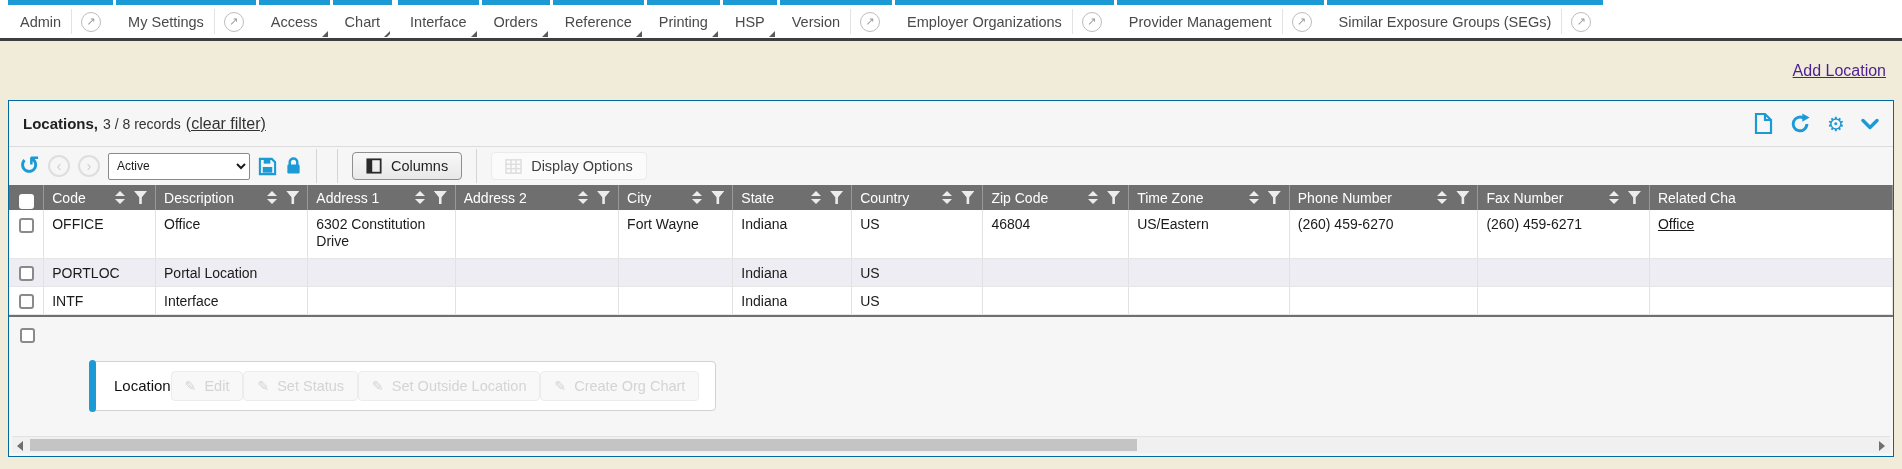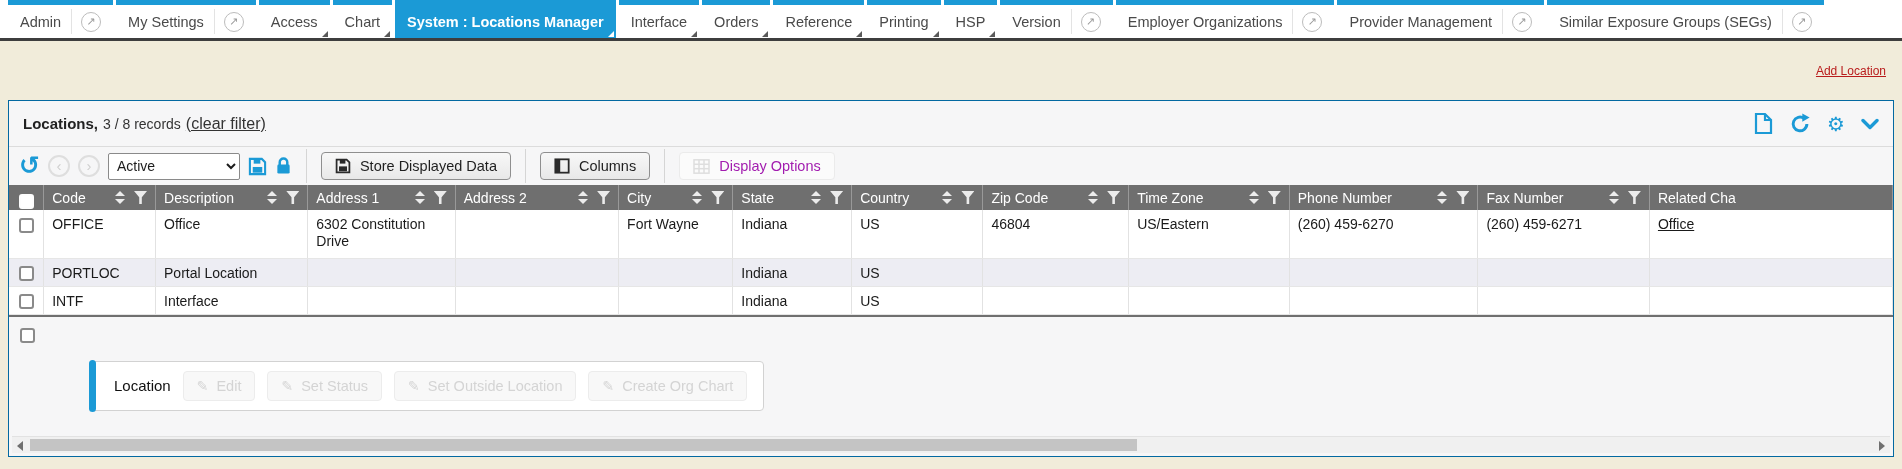--- a/index.html
+++ b/index.html
@@ -36,21 +36,21 @@
   .tab-caret {
     position:absolute; right:2px; bottom:1px; width:0; height:0;
     border-left:6px solid transparent; border-bottom:6px solid #5a5a5a;
   }
   .tab.active .tab-caret { border-bottom-color:#ffffff; }
 
   
   .addrow { height:59px; position:relative; }
   .addrow a {
     position:absolute; right:16px; top:50%; transform:translateY(-50%);
-    font-size:12px; color:#b91c1c; 
+    font-size:16px; color:#4c1d95; 
   }
 
   
   .panel {
     position:absolute; left:8px; right:8px; top:100px; height:357px;
     background:#f6f6f7; border:1px solid #0369a1;
   }
   .panel-head {
     height:46px; display:flex; align-items:center;
     padding:0 14px; border-bottom:1px solid #dcdcdc;
@@ -65,34 +65,34 @@
   
   .toolbar { height:38px; display:flex; align-items:center; padding:0 10px; gap:8px; }
   .undo-ico { color:#1b9ad6; font-size:25px; font-weight:bold; line-height:22px;
               font-family:"DejaVu Sans", sans-serif; cursor:pointer; }
   .navcirc {
     width:22px; height:22px; border:2px solid #dedede; border-radius:50%;
     color:#cfcfcf; display:flex; align-items:center; justify-content:center;
     font-size:15px; line-height:1; padding-bottom:2px;
   }
   .status-select {
-    width:132px; height:27px; font-size:14px; font-family:"Liberation Sans",sans-serif;
+    width:142px; height:27px; font-size:12px; font-family:"Liberation Sans",sans-serif;
     border:1px solid #8a8a8a; border-radius:2px; background:#fff; padding:0 4px; color:#1c1c1c;
   }
   .tb-ico { display:flex; align-items:center; cursor:pointer; }
   .tb-sep { width:1px; height:34px; background:#d5d5d5; margin:0 6px; }
   .btn {
     display:inline-flex; align-items:center; gap:9px;
     padding:5px 13px; font-size:14.5px; color:#1f1f1f;
     background:linear-gradient(#f8f8f8,#e8e8e8);
     border:1px solid #8f8f8f; border-radius:4px;
     font-family:"Liberation Sans", sans-serif; cursor:pointer;
   }
   .btn.disabled {
-    background:#fbfbfb; border-color:#ebebeb; color:#a21caf; cursor:default;
+    background:#fbfbfb; border-color:#ebebeb; color:#404040; cursor:default;
   }
 
   
   .table-wrap { overflow:hidden; width:100%; }
   table { border-collapse:collapse; table-layout:fixed; }
   th {
     background:#6f6f6f; height:25px; color:#fff; font-weight:normal;
     font-size:14px; text-align:left; padding:0 8px;
     border-right:1px solid #999999; white-space:nowrap; overflow:hidden;
   }
@@ -119,21 +119,21 @@
     width:15px; height:15px; border:2px solid #8a8a8a; border-radius:3px;
     background:#fff; vertical-align:middle; cursor:pointer;
   }
   th.checkcell input { border-color:#fdfdfd; background:#fff; }
   .cell-link { color:#1a1a1a; text-decoration:underline; }
   .table-bottom { height:2px; background:#6f6f6f; }
 
   
   .check-row { padding:9px 0 0 11px; height:31px; }
   .footer-box {
-    display:inline-flex; align-items:center; gap:12px;
+    display:inline-flex; align-items:center; gap:0;
     margin:13px 0 0 80px; position:relative;
     background:#fff; border:1px solid #d2d2d2; border-radius:4px;
     padding:9px 16px 9px 24px;
   }
   .footer-accent {
     position:absolute; left:-1px; top:-2px; bottom:-2px; width:7px;
     background:#1b9ad6; border-radius:4px;
   }
   .footer-label { font-size:15px; color:#101010; }
   .ghost-btn {
@@ -185,23 +185,20 @@
       </div>
       <span class="tab-caret"></span>
     </div>
     <div class="tab">
       <div class="tab-body">
         <span class="tab-label">Chart</span>
       </div>
       <span class="tab-caret"></span>
     </div>
     <div class="tab active">
-      <div class="tab-body">
-        <span class="tab-label">System : Locations Manager</span>
-      </div>
       <span class="tab-caret"></span>
     </div>
     <div class="tab">
       <div class="tab-body">
         <span class="tab-label">Interface</span>
       </div>
       <span class="tab-caret"></span>
     </div>
     <div class="tab">
       <div class="tab-body">
@@ -301,28 +298,20 @@
           <rect x="5" y="10.5" width="10" height="6" fill="#1b9ad6"></rect>
         </svg>
     </span>
     <span class="tb-ico">
       <svg width="17" height="20" viewBox="0 0 18 20">
           <path d="M5 9 V6 a4 4 0 0 1 8 0 v3" fill="none" stroke="#1b9ad6" stroke-width="2.6"></path>
           <rect x="2.5" y="8.5" width="13" height="9.5" rx="1.5" fill="#1b9ad6"></rect>
         </svg>
     </span>
     <span class="tb-sep"></span>
-    <button class="btn">
-      <svg width="16" height="16" viewBox="0 0 20 20">
-          <path d="M2 2 h12.5 l3.5 3.5 v12.5 h-16 z" fill="none" stroke="#2a2a2a" stroke-width="2.2"></path>
-          <rect x="6" y="2.5" width="7" height="4.5" fill="#2a2a2a"></rect>
-          <rect x="5" y="10.5" width="10" height="6" fill="#2a2a2a"></rect>
-        </svg>
-      <span>Store Displayed Data</span>
-    </button>
     <span class="tb-sep"></span>
     <button class="btn">
       <svg width="16" height="16" viewBox="0 0 18 18">
           <rect x="1.5" y="1.5" width="15" height="15" fill="none" stroke="#2a2a2a" stroke-width="2"></rect>
           <rect x="1.5" y="1.5" width="5.5" height="15" fill="#2a2a2a"></rect>
         </svg>
       <span>Columns</span>
     </button>
     <span class="tb-sep"></span>
     <button class="btn disabled">

